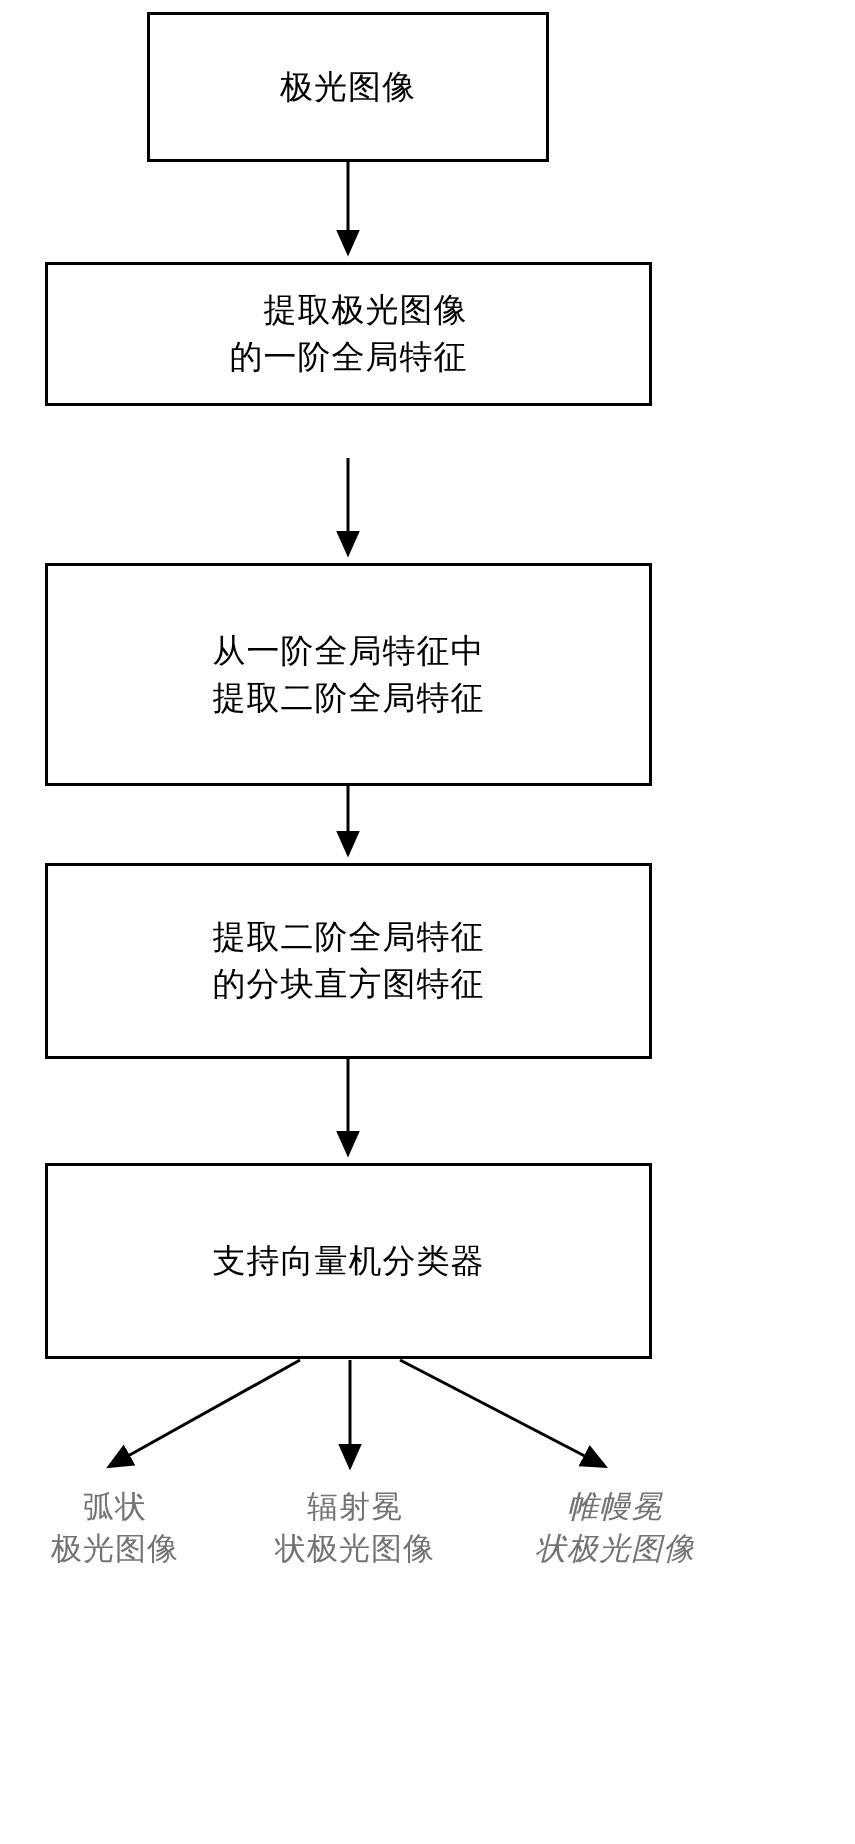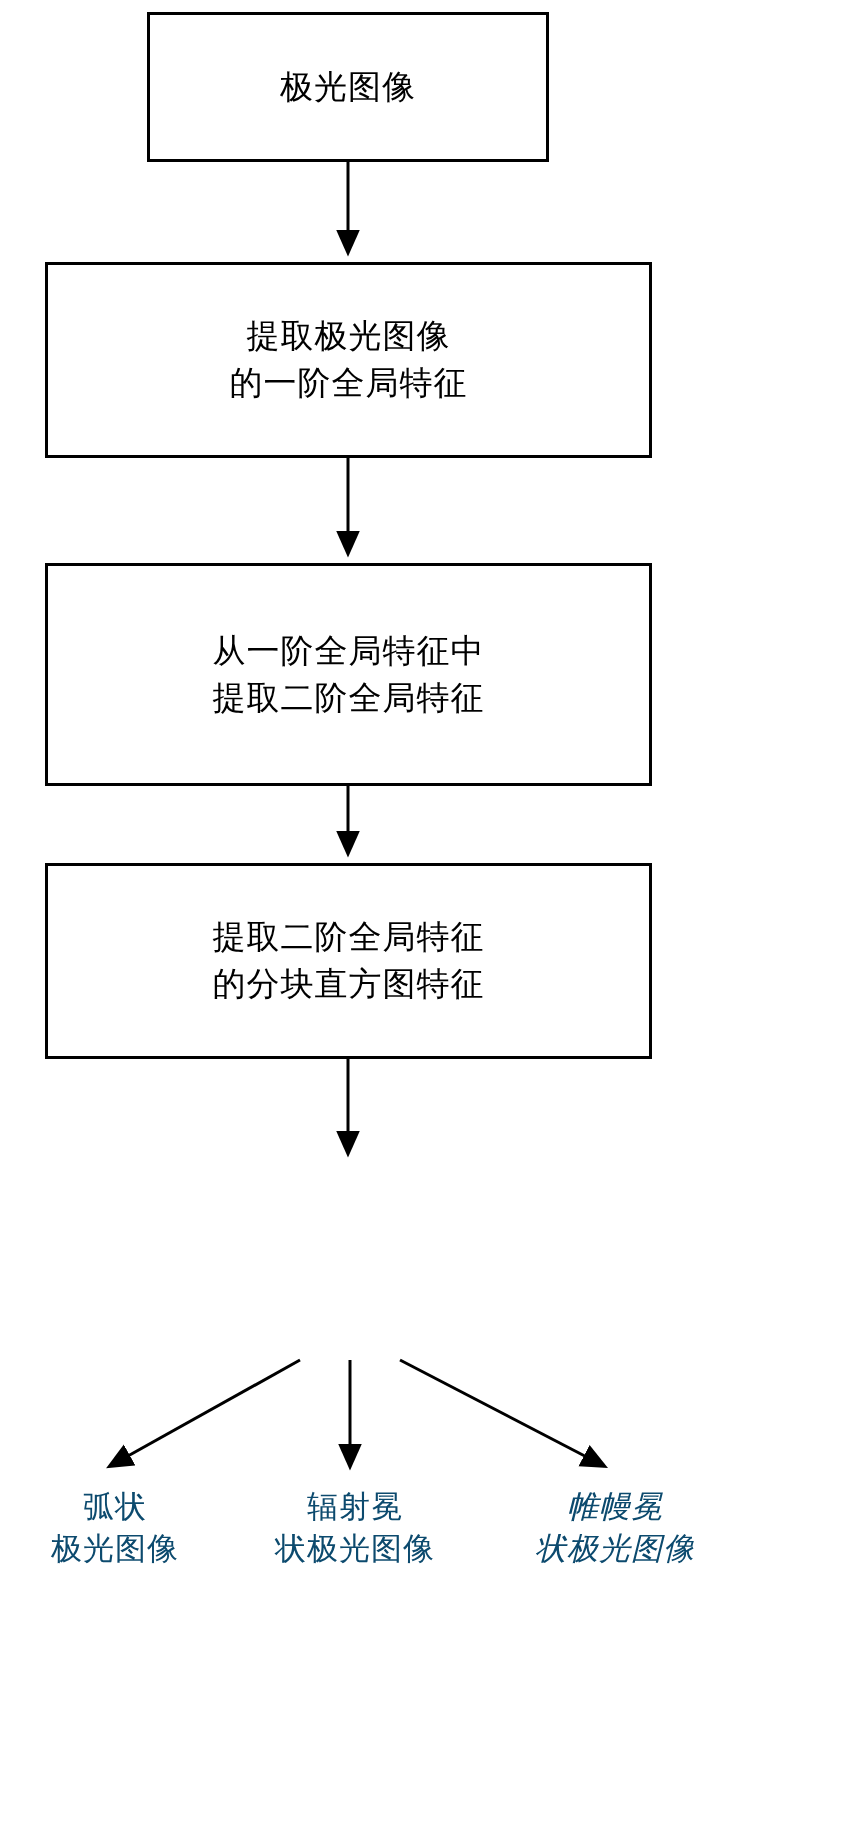--- a/index.html
+++ b/index.html
@@ -32,21 +32,21 @@
     line-height: 1.42;
     color: #000000;
     white-space: pre-line;
     letter-spacing: 1px;
   }
   .leaf-label {
     position: absolute;
     text-align: center;
     font-size: 31px;
     line-height: 1.35;
-    color: #0c4a6e;
+    color: #737373;
     white-space: pre-line;
     letter-spacing: 1px;
   }
   svg.arrows {
     position: absolute;
     left: 0;
     top: 0;
     width: 855px;
     height: 1844px;
     pointer-events: none;
@@ -76,35 +76,38 @@
 
     <line x1="350" y1="1360" x2="350" y2="1466" stroke="#000000" stroke-width="3" marker-end="url(#arrowhead)"></line>
 
     <line x1="400" y1="1360" x2="604" y2="1466" stroke="#000000" stroke-width="3" marker-end="url(#arrowhead)"></line>
   </svg>
 
   <div class="box" style="left:147px; top:12px; width:402px; height:150px;">
     <div class="box-text">极光图像</div>
   </div>
 
-  <div class="box" style="left:45px; top:262px; width:607px; height:196px;">
+  <div class="box" style="left:45px; top:262px; width:607px; height:144px;text-align:right;">
     <div class="box-text">提取极光图像
 的一阶全局特征</div>
   </div>
 
   <div class="box" style="left:45px; top:563px; width:607px; height:223px;">
     <div class="box-text">从一阶全局特征中
 提取二阶全局特征</div>
   </div>
 
   <div class="box" style="left:45px; top:863px; width:607px; height:196px;">
     <div class="box-text">提取二阶全局特征
 的分块直方图特征</div>
   </div>
 
+  <div class="box" style="left:45px; top:1163px; width:607px; height:196px;">
+    <div class="box-text">支持向量机分类器</div>
+  </div>
 
   <div class="leaf-label" style="left:15px; top:1486px; width:200px;">弧状
 极光图像</div>
 
   <div class="leaf-label" style="left:240px; top:1486px; width:230px;">辐射冕
 状极光图像</div>
 
   <div class="leaf-label" style="left:500px; top:1486px; width:230px;font-style:italic;">帷幔冕
 状极光图像</div>
 

